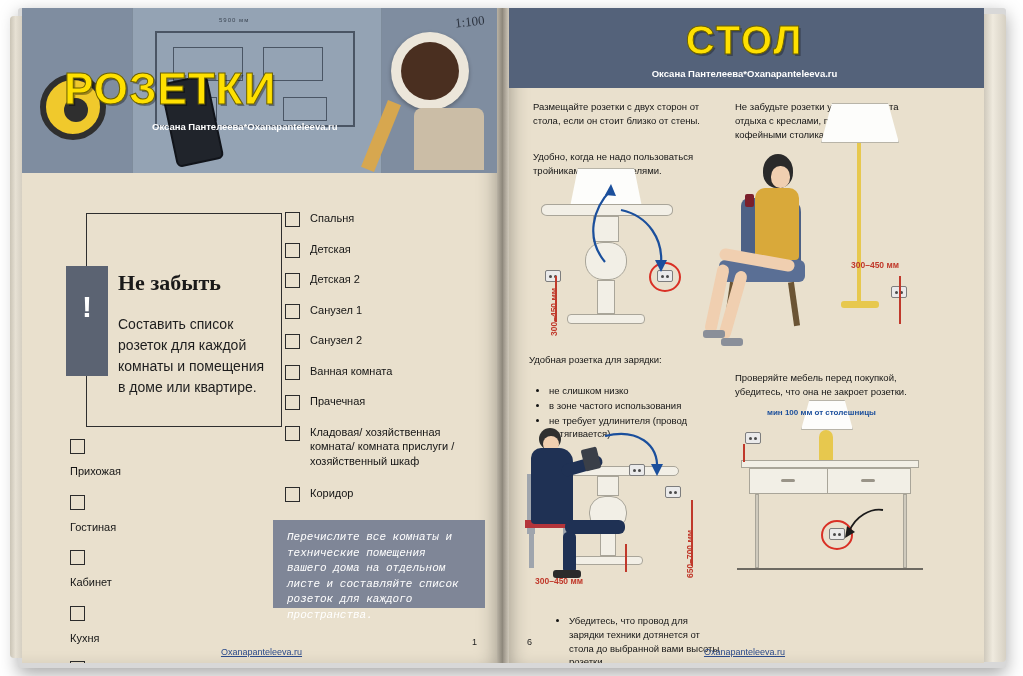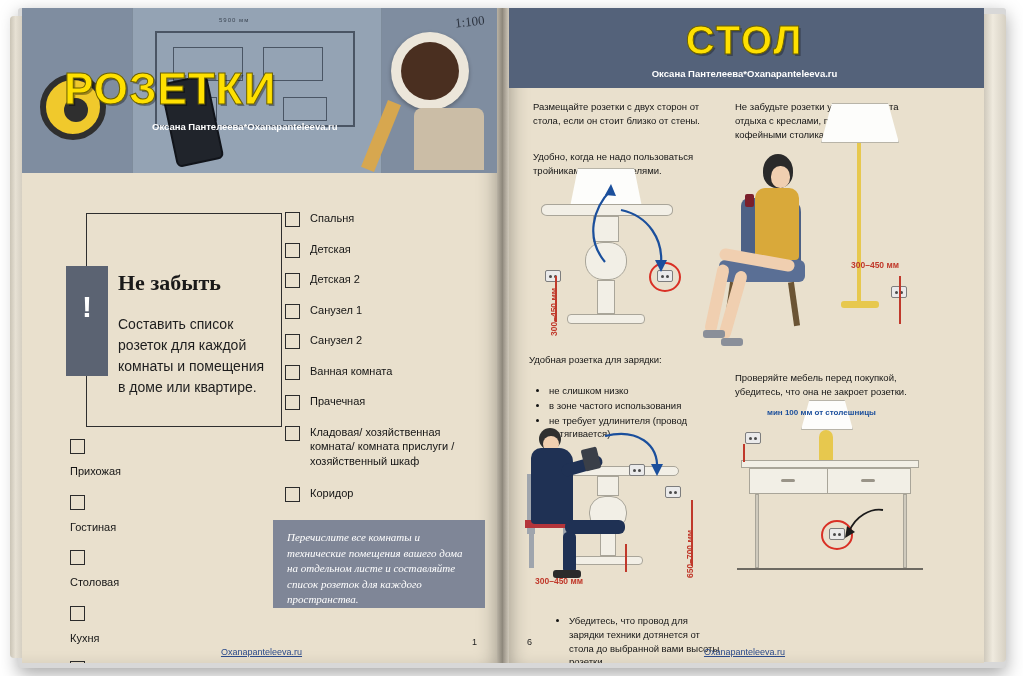--- a/index.html
+++ b/index.html
@@ -152,21 +152,21 @@
   .col-right-list { left: 263px; top: 203px; width: 200px; }
   .col-right-list .check-item { margin-bottom: 14.5px; }
   .col-left-list { left: 48px; top: 430px; width: 180px; }
   .col-left-list .check-item { margin-bottom: 15px; flex-direction: column; }
 
   .quote-box {
     position: absolute; left: 251px; top: 512px; width: 212px; height: 88px;
     background: #7f8697; padding: 10px 14px;
   }
   .quote-box p {
-    margin: 0; font-family: Liberation Serif, serif;
+    margin: 0; font-family: Liberation Mono, monospace;
     font-style: italic; font-size: 11px; line-height: 1.42; color: #ffffff;
   }
 
   .footer {
     position: absolute; bottom: 16px; width: 100%;
     font-size: 9px; color: #2a2a2a;
   }
   .footer .site {
     position: absolute; left: 0; right: 0; text-align: center;
     color: #2b4a8a; text-decoration: underline;
@@ -314,21 +314,21 @@
       <div class="check-item">
         <div class="cbox"></div>
         <div class="clabel">Прихожая</div>
       </div>
       <div class="check-item">
         <div class="cbox"></div>
         <div class="clabel">Гостиная</div>
       </div>
       <div class="check-item">
         <div class="cbox"></div>
-        <div class="clabel">Столовая</div>
+        <div class="clabel">Кабинет</div>
       </div>
       <div class="check-item">
         <div class="cbox"></div>
         <div class="clabel">Кухня</div>
       </div>
       <div class="check-item">
         <div class="cbox"></div>
         <div class="clabel">Кабинет</div>
       </div>
     </div>

